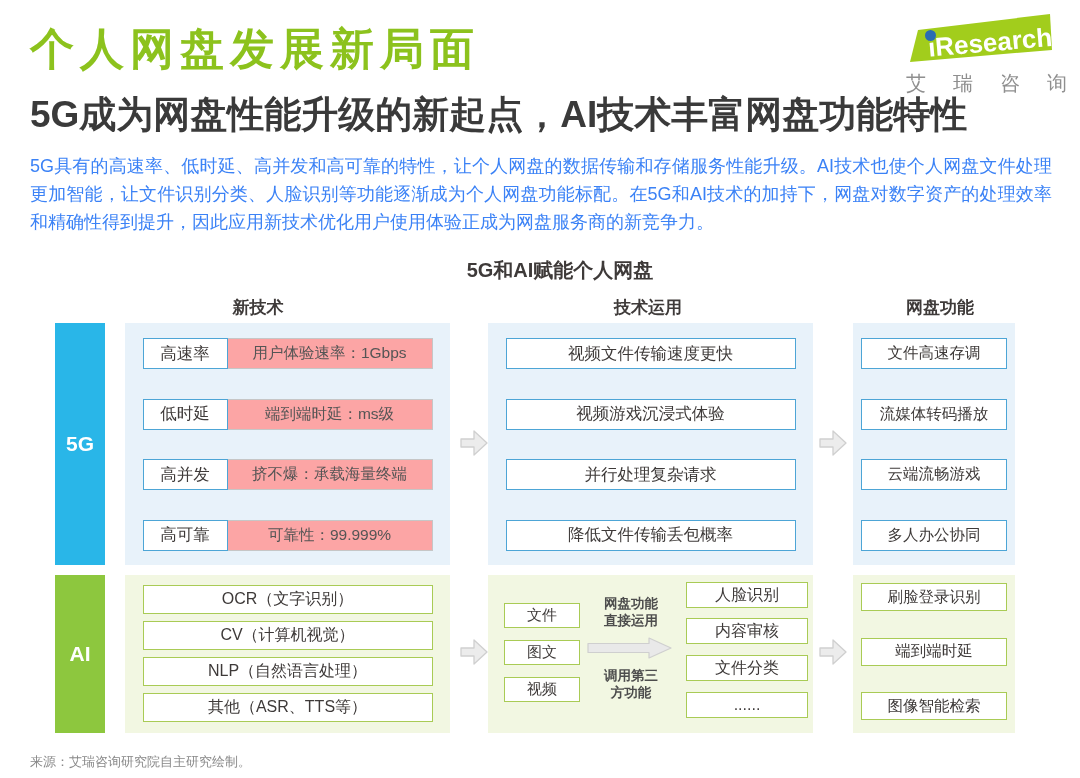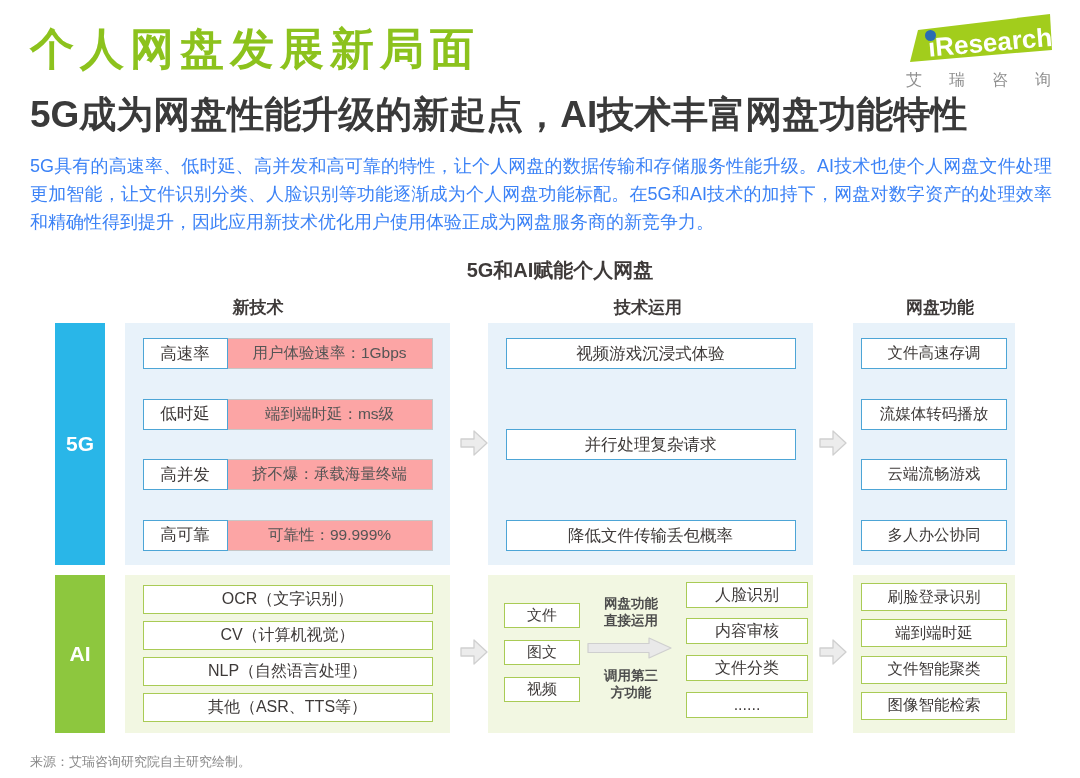--- a/index.html
+++ b/index.html
@@ -8,21 +8,21 @@
     position: relative; width: 1080px; height: 778px; background: #fff;
     font-family: "Liberation Sans", "DejaVu Sans", sans-serif; overflow: hidden;
   }
   
   .title {
     position: absolute; left: 30px; top: 20px;
     font-size: 44px; font-weight: 700; color: #8cc21d; letter-spacing: 6px;
   }
   .logo { position: absolute; right: 26px; top: 4px; width: 152px; text-align: center; }
   .logo-cn {
-    margin-top: 2px; color: #8f8f8f; font-size: 16px;
+    margin-top: 2px; color: #8f8f8f; font-size: 20px;
     letter-spacing: 27px; white-space: nowrap; margin-left: 4px;
   }
   .subtitle {
     position: absolute; left: 30px; top: 90px;
     font-size: 37px; font-weight: 700; color: #3a3a3a; letter-spacing: 0px; white-space: nowrap;
   }
   .intro {
     position: absolute; left: 30px; top: 152px; width: 1022px;
     font-size: 18px; line-height: 28px; color: #3b82f6; text-align: justify;
   }
@@ -129,20 +129,21 @@
       <div class="cbox feat-name">高并发</div>
       <div class="cbox feat-desc">挤不爆：承载海量终端</div>
     </div>
     <div class="feat-row">
       <div class="cbox feat-name">高可靠</div>
       <div class="cbox feat-desc">可靠性：99.999%</div>
     </div>
   </div>
 
   <div class="panel pblue vflex" id="p5-mid">
+    <div class="cbox app-box">视频文件传输速度更快</div>
     <div class="cbox app-box">视频游戏沉浸式体验</div>
     <div class="cbox app-box">并行处理复杂请求</div>
     <div class="cbox app-box">降低文件传输丢包概率</div>
   </div>
 
   <div class="panel pblue vflex" id="p5-right">
     <div class="cbox fblue">文件高速存调</div>
     <div class="cbox fblue">流媒体转码播放</div>
     <div class="cbox fblue">云端流畅游戏</div>
     <div class="cbox fblue">多人办公协同</div>
@@ -170,21 +171,20 @@
 
     <div class="cbox cap-box" id="cap-0">人脸识别</div>
     <div class="cbox cap-box" id="cap-1">内容审核</div>
     <div class="cbox cap-box" id="cap-2">文件分类</div>
     <div class="cbox cap-box" id="cap-3">......</div>
   </div>
 
   <div class="panel pgreen vflex" id="pa-right">
     <div class="cbox fgreen">刷脸登录识别</div>
     <div class="cbox fgreen">端到端时延</div>
-    <div class="cbox fgreen">文件智能聚类</div>
     <div class="cbox fgreen">图像智能检索</div>
   </div>
 
   <svg class="gap-arrow" id="ga-1" viewBox="0 0 30 30">
     <path d="M2 11 H15 V3 L28 15 L15 27 V19 H2 Z" fill="#ececec" stroke="#cfcfcf" stroke-width="1.3" stroke-linejoin="round"></path>
   </svg>
   <svg class="gap-arrow" id="ga-2" viewBox="0 0 30 30">
     <path d="M2 11 H15 V3 L28 15 L15 27 V19 H2 Z" fill="#ececec" stroke="#cfcfcf" stroke-width="1.3" stroke-linejoin="round"></path>
   </svg>
   <svg class="gap-arrow" id="ga-3" viewBox="0 0 30 30">

